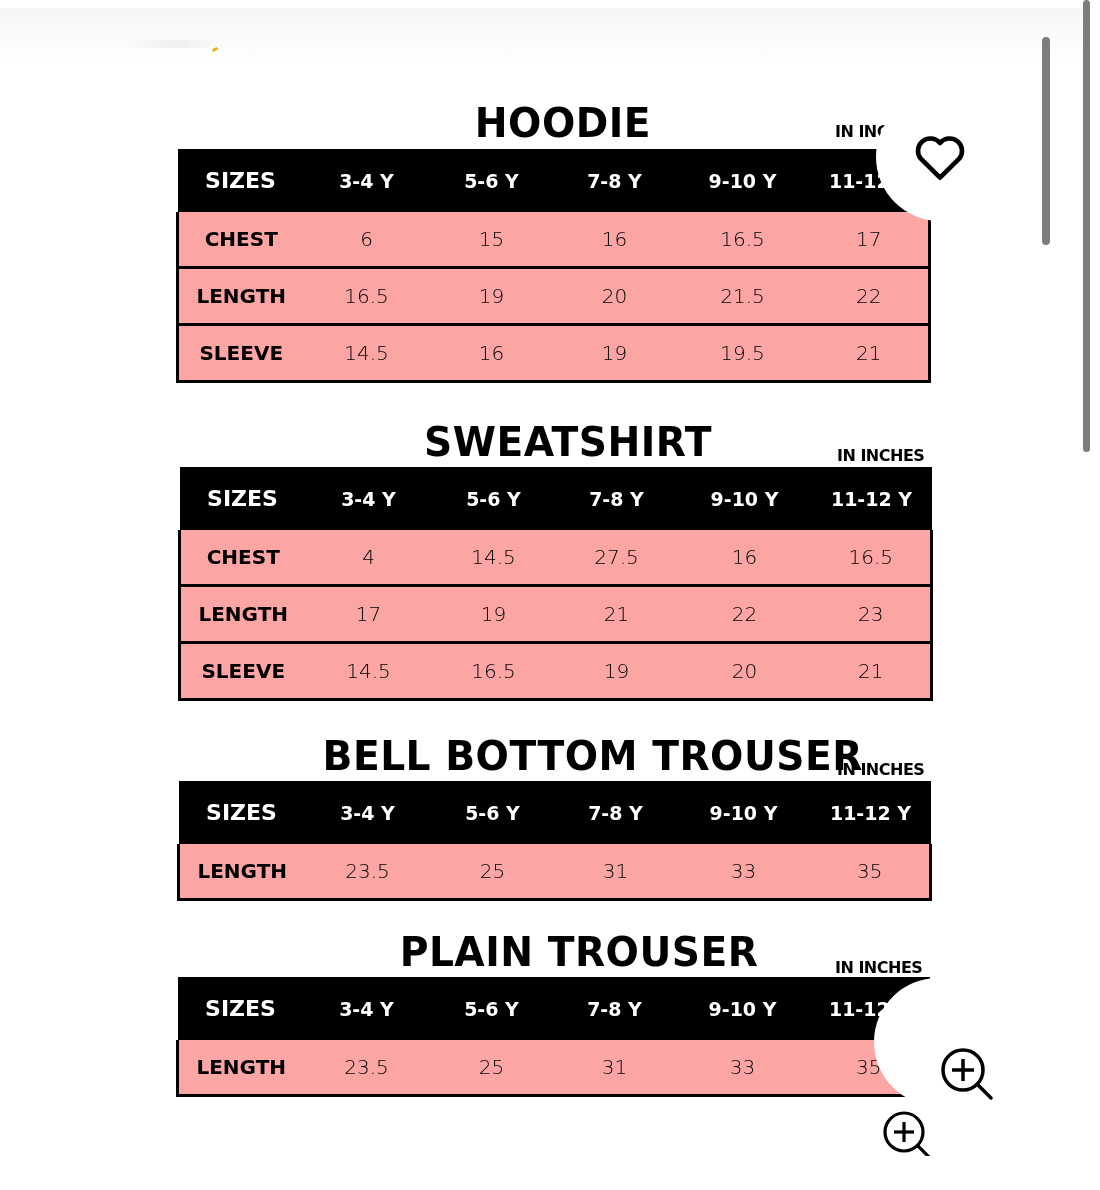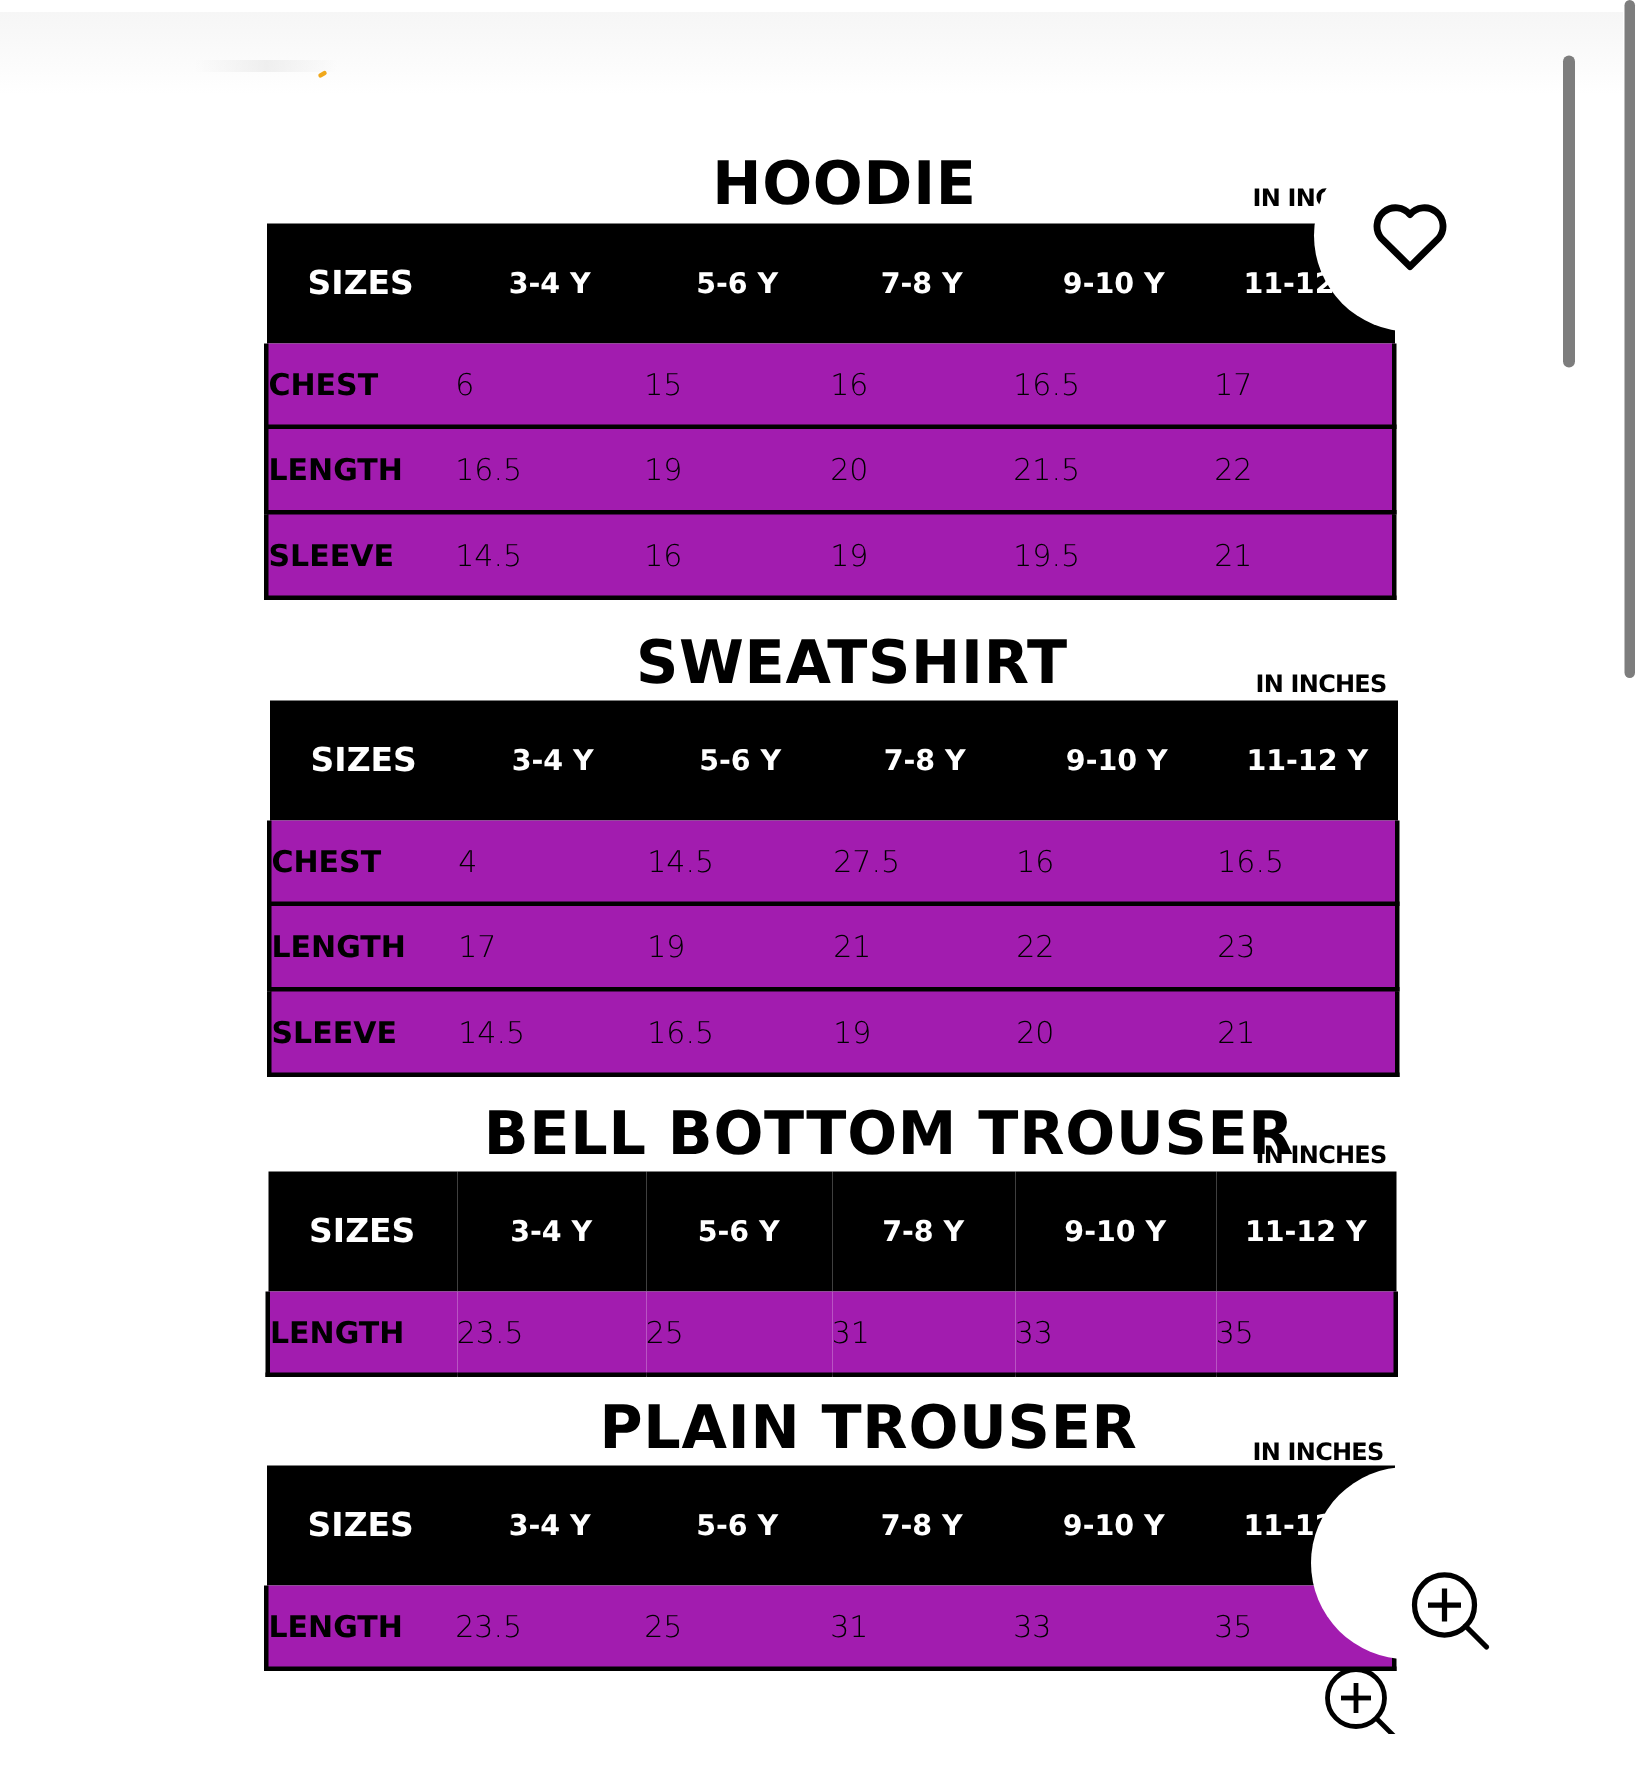--- a/index.html
+++ b/index.html
@@ -29,26 +29,26 @@
   .unit-label {
     position: absolute; font-weight: 700; font-size: 16px;
     font-family: "DejaVu Sans", sans-serif; letter-spacing: -0.5px;
     white-space: nowrap; line-height: 1;
   }
   .size-table {
     position: absolute; border-collapse: collapse; table-layout: fixed;
   }
   .size-table th {
     background: #000; color: #fff; font-weight: 700; font-size: 19px;
-    font-family: "DejaVu Sans", sans-serif; text-align: center; height: 80px; padding: 0;
+    font-family: "DejaVu Sans", sans-serif; text-align: center; height: 63px; padding: 0;
   }
   .size-table th:first-child { font-size: 22px; }
   .size-table td {
     border: 3px solid #000; border-left: none; border-right: none;
-    text-align: left; font-size: 20px; height: 54px; padding: 0; background: #a21caf;
+    text-align: center; font-size: 20px; height: 54px; padding: 0; background: #fca5a5;
     font-family: "DejaVu Sans", sans-serif; font-weight: 300;
   }
   .size-table tr td:first-child {
     border-left: 3px solid #000; font-weight: 700; font-size: 20px;
   }
   .size-table tr td:last-child { border-right: 3px solid #000; }
   .size-table tr:first-child td { border-top: none; }
 
   .circle-btn {
     position: absolute; width: 128px; height: 128px; border-radius: 50%;

